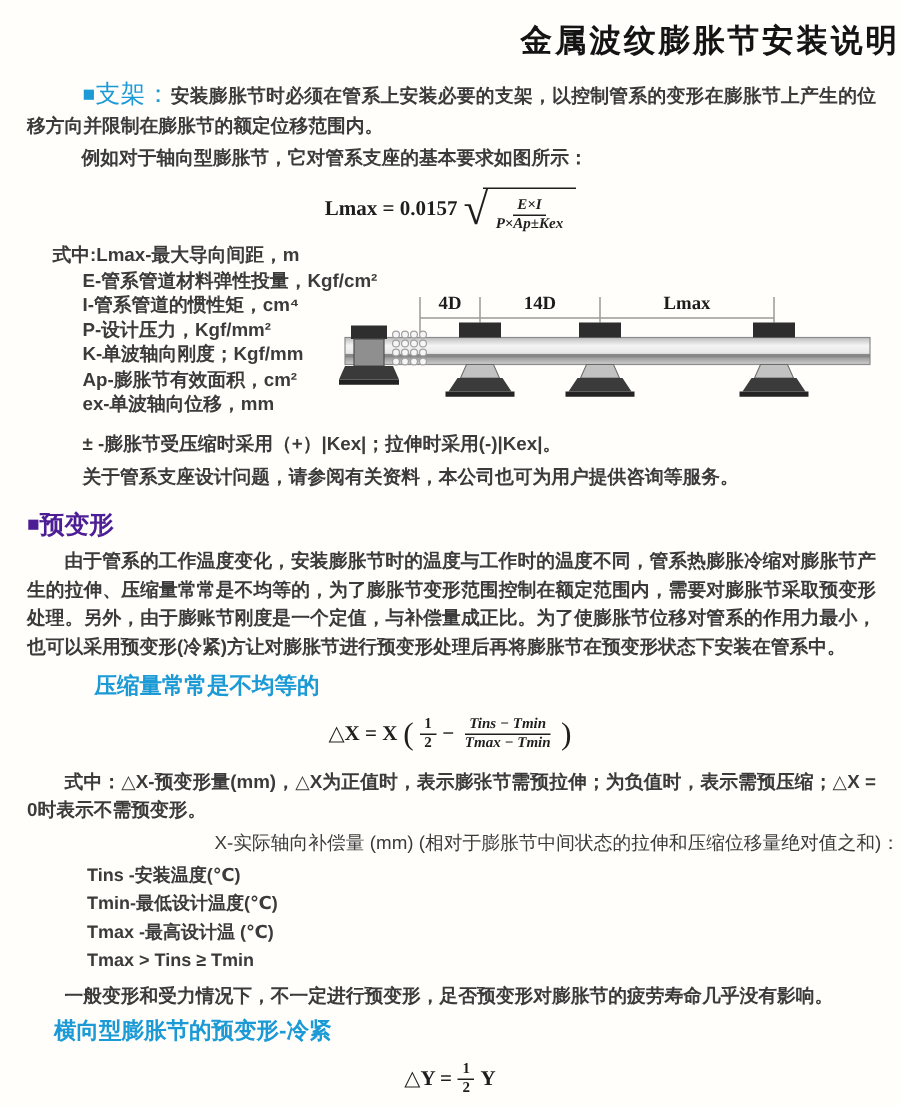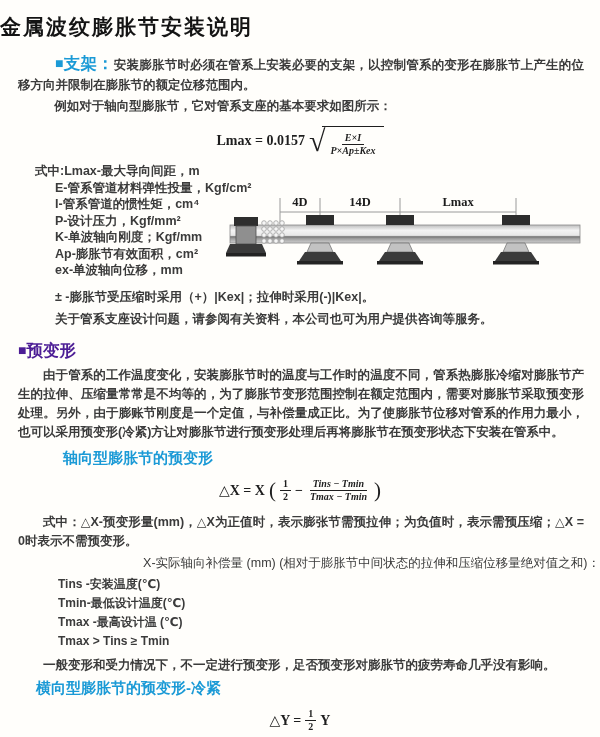--- a/index.html
+++ b/index.html
@@ -6,28 +6,28 @@
   html,body { width:600px; }
   body {
     width:600px; height:737px;
     background:#fffefb;
     font-family:"Liberation Sans","DejaVu Sans",sans-serif;
     color:#3b3b3b;
     position:relative;
     overflow:hidden;
   }
   .page-title {
-    text-align:left;
+    text-align:right;
     font-size:21px; font-weight:700; color:#141414;
     padding-top:13px; letter-spacing:2px;
   }
   .body-text { font-size:12.5px; font-weight:600; line-height:20px; color:#3b3b3b; }
   .para { margin:0 16px 0 18px; text-align:justify; }
   .indent { text-indent:2.9em; }
-  .sec-head-inline { font-size:16.5px; font-weight:700; color:#1b9ad6; }
+  .sec-head-inline { font-size:16.5px; font-weight:400; color:#1b9ad6; }
   .sec-marker { font-size:14px; position:relative; top:-1px; }
   .intro-para { margin-top:12px; text-indent:37px; }
   .example-line { margin-top:1px; }
   .section-heading {
     margin:10px 0 0 18px;
     font-size:16.5px; font-weight:700; color:#4c1d95;
   }
   .sub-heading {
     font-size:15px; font-weight:700; color:#1b9ad6;
   }
@@ -177,21 +177,21 @@
   </svg>
 </div>
 
 <div class="note-line">± -膨胀节受压缩时采用（+）|Kex|；拉伸时采用(-)|Kex|。</div>
 <div class="consult-line">关于管系支座设计问题，请参阅有关资料，本公司也可为用户提供咨询等服务。</div>
 
 <h2 class="section-heading"><span class="sec-marker">■</span><span>预变形</span></h2>
 
 <p class="body-text para pre-para">由于管系的工作温度变化，安装膨胀节时的温度与工作时的温度不同，管系热膨胀冷缩对膨胀节产生的拉伸、压缩量常常是不均等的，为了膨胀节变形范围控制在额定范围内，需要对膨胀节采取预变形处理。另外，由于膨账节刚度是一个定值，与补偿量成正比。为了使膨胀节位移对管系的作用力最小，也可以采用预变形(冷紧)方让对膨胀节进行预变形处理后再将膨胀节在预变形状态下安装在管系中。</p>
 
-<h3 class="sub-heading axial">轴向型膨胀节的预变形</h3>
+<h3 class="sub-heading axial">压缩量常常是不均等的</h3>
 
 <div class="formula formula-2">
   <span>△X = X</span>
   <span class="paren">(</span>
   <span class="frac">
     <span class="fnum">1</span>
     <span class="fden">2</span>
   </span>
   <span>−</span>
   <span class="frac">

